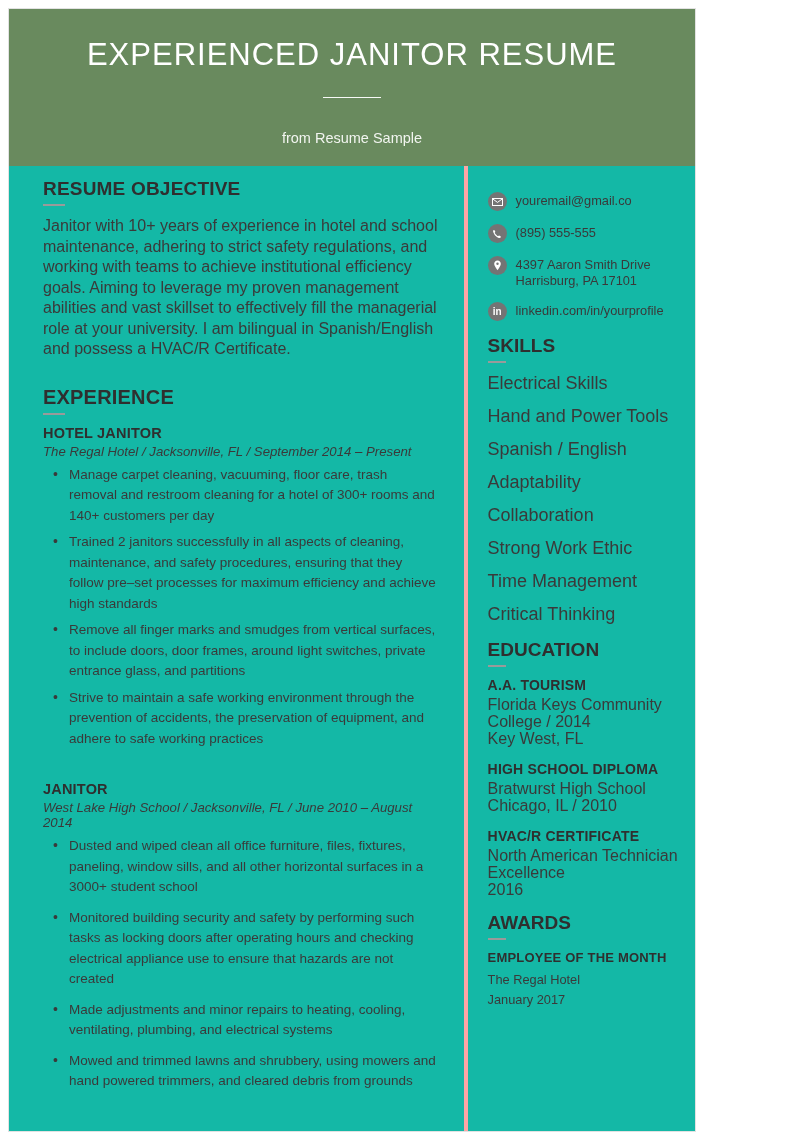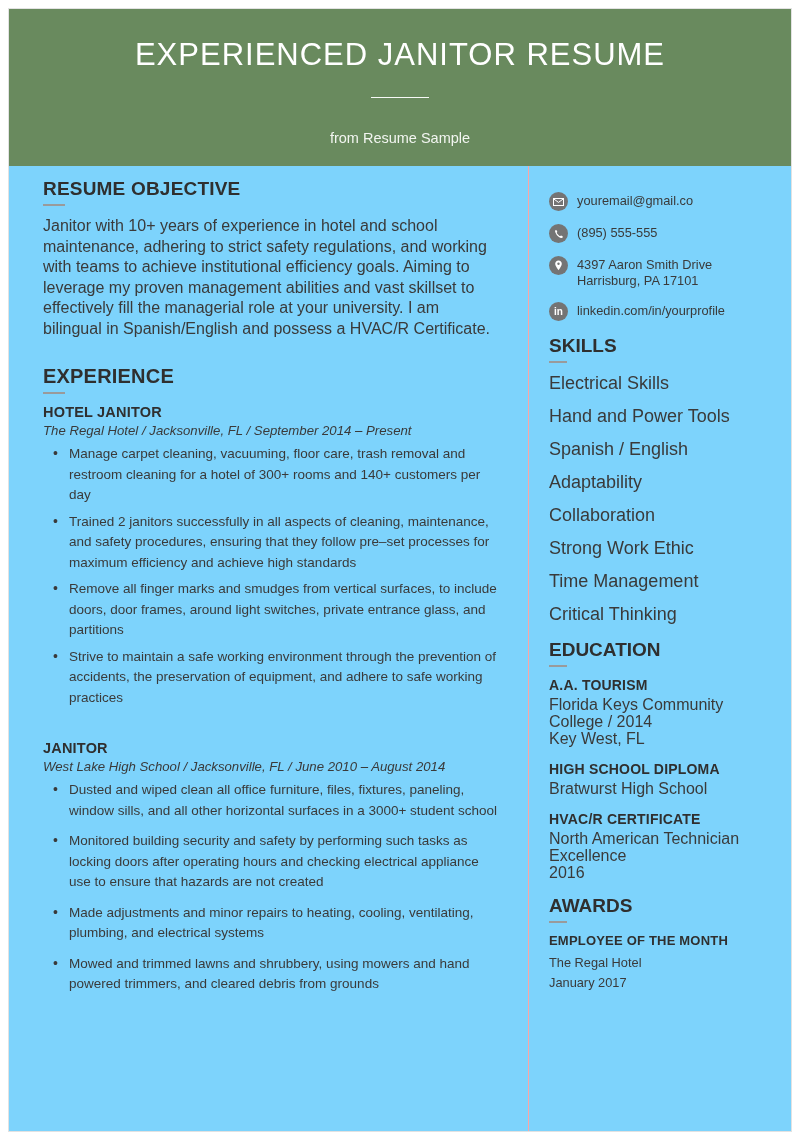--- a/index.html
+++ b/index.html
@@ -17,23 +17,23 @@
   .page {
     position: relative;
     width: 800px;
     height: 1132px;
     background: #ffffff;
     box-sizing: border-box;
     padding: 8px 8px 0 8px;
   }
   .sheet {
     position: relative;
-    width: 784px;
+    width: 688px;
     height: 1124px;
-    background: #7dd3fc;
+    background: #14b8a6;
     border: 1px solid #e2e2e2;
     box-sizing: border-box;
     overflow: hidden;
   }
 
   
   .banner {
     background: #698a5e;
     height: 157px;
     box-sizing: border-box;
@@ -68,21 +68,21 @@
     height: 965px;
   }
   .col-main {
     width: 519px;
     box-sizing: border-box;
     padding: 12px 26px 0 34px;
   }
   .col-side {
     width: 263px;
     box-sizing: border-box;
-    border-left: 1px solid #fca5a5;
+    border-left: 4px solid #fca5a5;
     padding: 26px 14px 16px 20px;
   }
 
   
   h2.sec {
     font-size: 19px;
     font-weight: bold;
     color: #2f2f2f;
     margin: 0 0 4px 0;
     letter-spacing: .2px;
@@ -323,20 +323,21 @@
         <div class="edu-block">
           <div class="edu-title">A.A. TOURISM</div>
           <div class="edu-line">Florida Keys Community</div>
           <div class="edu-line">College  /  2014</div>
           <div class="edu-line">Key West, FL</div>
         </div>
 
         <div class="edu-block">
           <div class="edu-title">HIGH SCHOOL DIPLOMA</div>
           <div class="edu-line">Bratwurst High School</div>
+          <div class="edu-line">Chicago, IL  /  2010</div>
         </div>
 
         <div class="edu-block">
           <div class="edu-title">HVAC/R CERTIFICATE</div>
           <div class="edu-line">North American Technician</div>
           <div class="edu-line">Excellence</div>
           <div class="edu-line">2016</div>
         </div>
 
         <h2 class="side-sec">AWARDS</h2>

